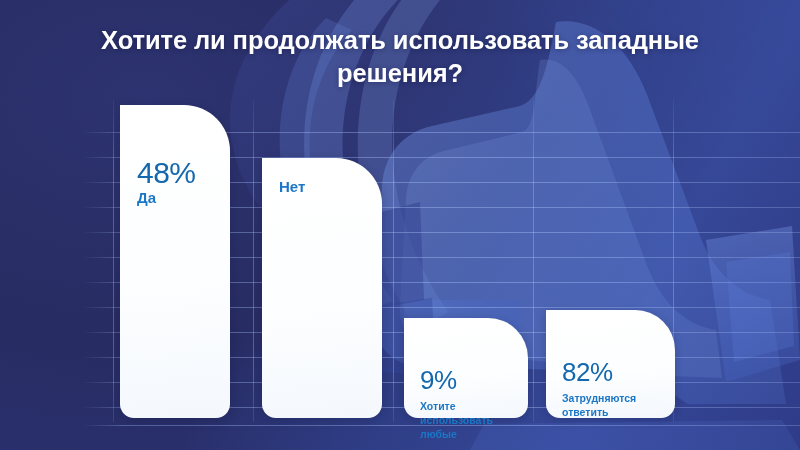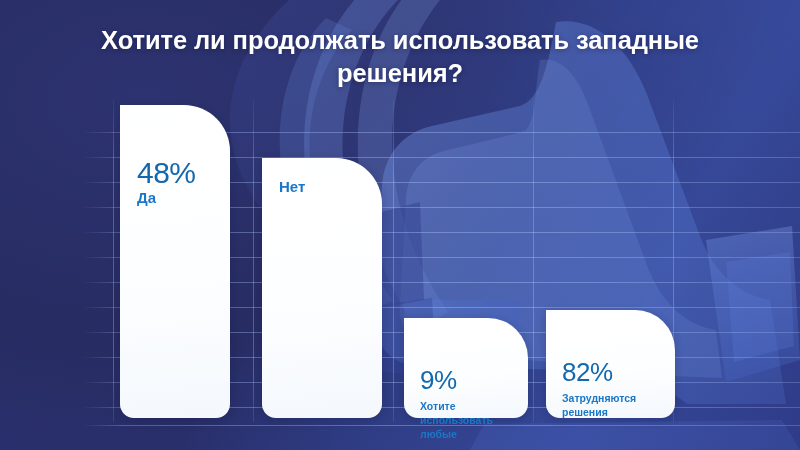--- a/index.html
+++ b/index.html
@@ -162,17 +162,17 @@
       <div class="lbl">Нет</div>
     </div>
 
     <div class="bar small" style="left:404px; top:318px; width:124px; height:100px;">
       <div class="pct">9%</div>
       <div class="lbl">Хотите использовать любые</div>
     </div>
 
     <div class="bar small" style="left:546px; top:310px; width:129px; height:108px;">
       <div class="pct">82%</div>
-      <div class="lbl">Затрудняются решения</div>
+      <div class="lbl">Затрудняются ответить</div>
     </div>
 
   </div>
 </div>
 
 </body></html>

